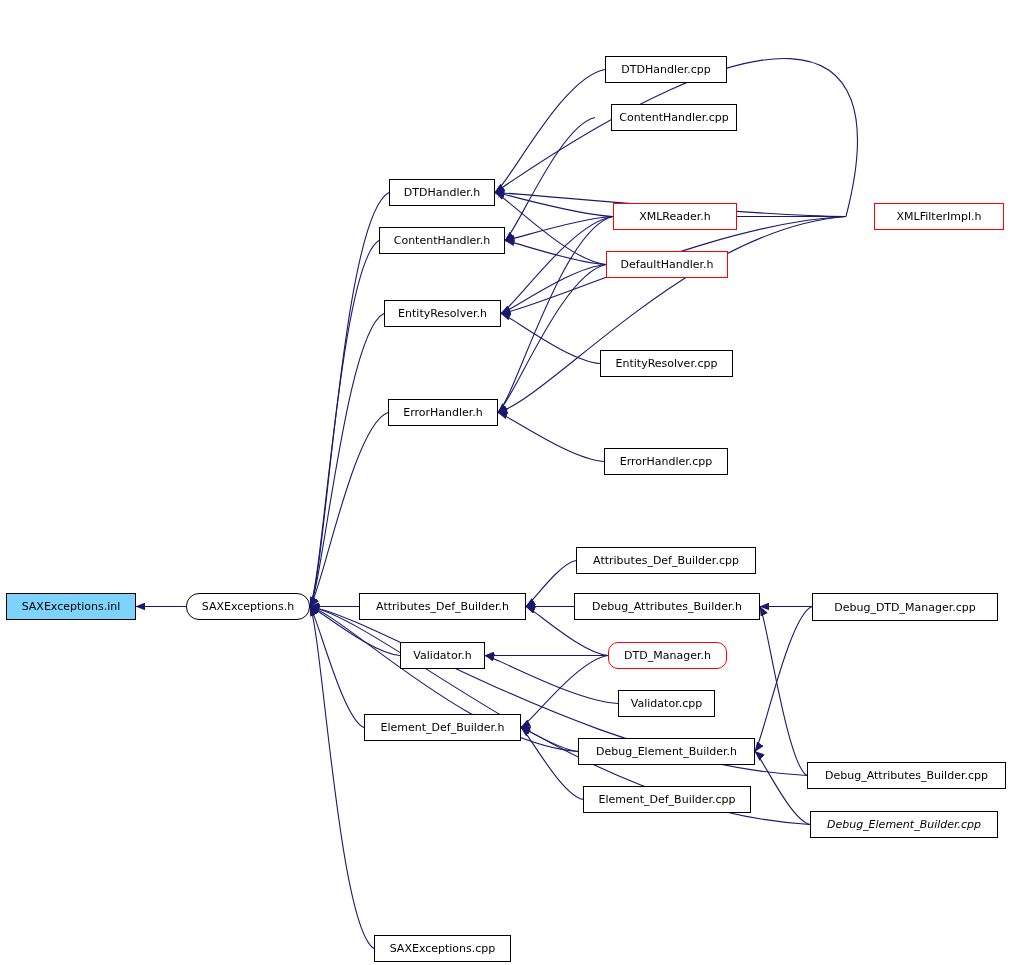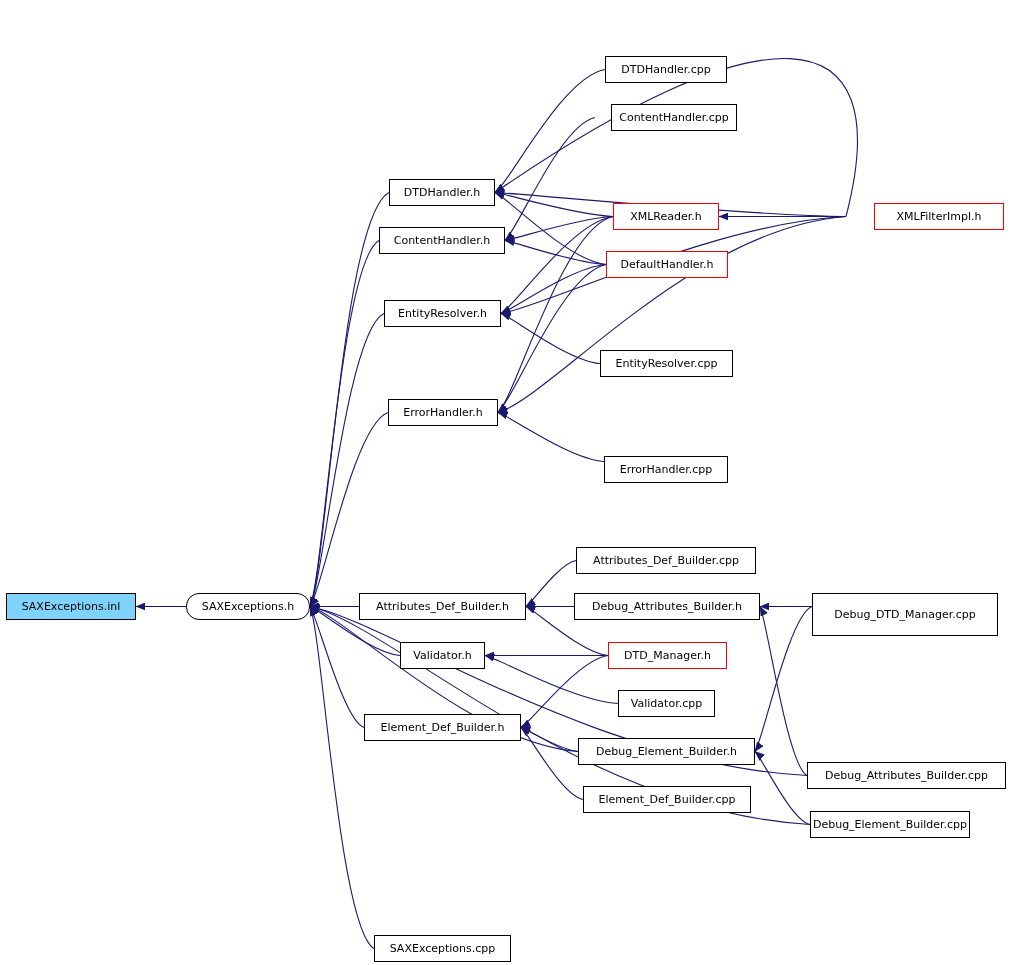--- a/index.html
+++ b/index.html
@@ -85,68 +85,68 @@
       </div>
       <div class="node" style="left: 388px; top: 399px; width: 110px; height: 27px;">
         <span>ErrorHandler.h</span>
       </div>
       <div class="node" style="left: 605px; top: 56px; width: 122px; height: 27px;">
         <span>DTDHandler.cpp</span>
       </div>
       <div class="node" style="left: 595px; top: 104px; width: 126px; height: 27px; margin-left: 16px;">
         <span>ContentHandler.cpp</span>
       </div>
-      <div class="node red" style="left: 613px; top: 203px; width: 106px; height: 27px;">
+      <div class="node red" style="left: 613px; top: 203px; width: 124px; height: 27px;">
         <span>XMLReader.h</span>
       </div>
       <div class="node red" style="left: 606px; top: 251px; width: 122px; height: 27px;">
         <span>DefaultHandler.h</span>
       </div>
       <div class="node" style="left: 600px; top: 350px; width: 133px; height: 27px;">
         <span>EntityResolver.cpp</span>
       </div>
-      <div class="node" style="left: 604px; top: 448px; width: 124px; height: 27px; margin-top: 8px;">
+      <div class="node" style="left: 604px; top: 448px; width: 124px; height: 27px;">
         <span>ErrorHandler.cpp</span>
       </div>
       <div class="node red" style="left: 846px; top: 203px; width: 130px; height: 27px; margin-left: 28px;">
         <span>XMLFilterImpl.h</span>
       </div>
       <div class="node" style="left: 576px; top: 547px; width: 180px; height: 27px;">
         <span>Attributes_Def_Builder.cpp</span>
       </div>
       <div class="node" style="left: 359px; top: 593px; width: 167px; height: 27px;">
         <span>Attributes_Def_Builder.h</span>
       </div>
       <div class="node" style="left: 574px; top: 593px; width: 186px; height: 27px;">
         <span>Debug_Attributes_Builder.h</span>
       </div>
-      <div class="node" style="left: 812px; top: 593px; width: 186px; height: 43px;">
+      <div class="node" style="left: 812px; top: 593px; width: 186px; height: 28px;">
         <span>Debug_DTD_Manager.cpp</span>
       </div>
       <div class="node" style="left: 400px; top: 642px; width: 85px; height: 27px;">
         <span>Validator.h</span>
       </div>
-      <div class="node red" style="left: 608px; top: 642px; width: 119px; height: 27px;">
+      <div class="node red" style="left: 608px; top: 642px; width: 119px; height: 27px; border-radius: 10px;">
         <span>DTD_Manager.h</span>
       </div>
       <div class="node" style="left: 618px; top: 690px; width: 97px; height: 27px;">
         <span>Validator.cpp</span>
       </div>
       <div class="node" style="left: 364px; top: 714px; width: 157px; height: 27px;">
         <span>Element_Def_Builder.h</span>
       </div>
       <div class="node" style="left: 578px; top: 738px; width: 177px; height: 27px;">
         <span>Debug_Element_Builder.h</span>
       </div>
       <div class="node" style="left: 807px; top: 762px; width: 199px; height: 27px;">
         <span>Debug_Attributes_Builder.cpp</span>
       </div>
       <div class="node" style="left: 583px; top: 786px; width: 168px; height: 27px;">
         <span>Element_Def_Builder.cpp</span>
       </div>
-      <div class="node" style="left: 810px; top: 811px; width: 160px; height: 27px;">
+      <div class="node" style="left: 810px; top: 811px; width: 188px; height: 27px; font-style: italic;">
         <span>Debug_Element_Builder.cpp</span>
       </div>
       <div class="node" style="left: 374px; top: 935px; width: 137px; height: 27px;">
         <span>SAXExceptions.cpp</span>
       </div>
     </div>
 </div>
 
 </body></html>

